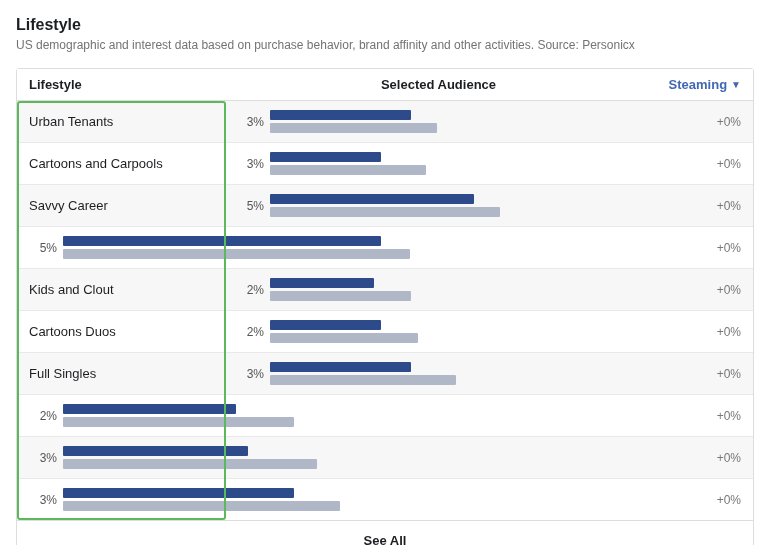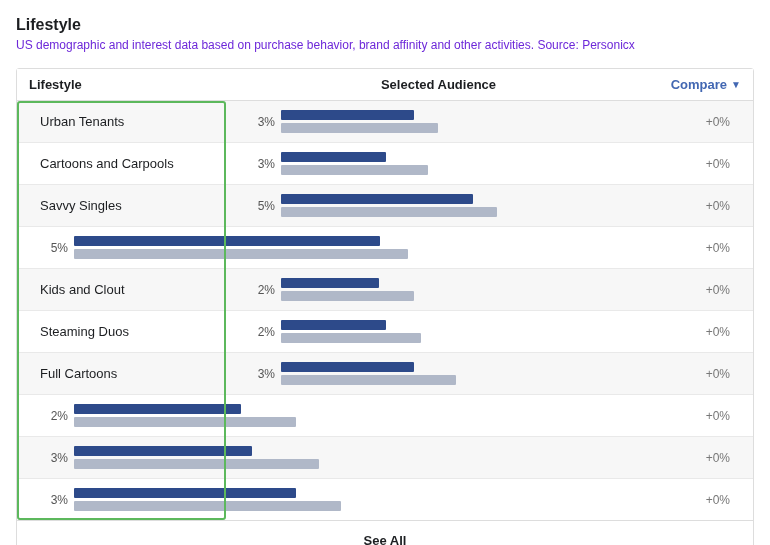--- a/index.html
+++ b/index.html
@@ -15,21 +15,21 @@
       padding: 16px 16px 12px 16px;
     }
     .page-title {
       font-size: 16px;
       font-weight: 700;
       color: #1c1e21;
       margin-bottom: 4px;
     }
     .page-subtitle {
       font-size: 12px;
-      color: #6d28d9;
+      color: #737373;
       margin-bottom: 16px;
     }
     .table-container {
       width: 100%;
       border: 1px solid #ddd;
       border-radius: 3px;
     }
     .table-header {
       display: flex;
       align-items: center;
@@ -62,21 +62,21 @@
       align-items: center;
       justify-content: flex-end;
       gap: 4px;
     }
     .col-compare .arrow {
       font-size: 10px;
     }
     .table-row {
       display: flex;
       align-items: center;
-      padding: 9px 23px;
+      padding: 9px 12px;
       border-bottom: 1px solid #e9e9e9;
       background: #fff;
     }
     .table-row:nth-child(odd) {
       background: #f7f7f7;
     }
     .table-row:last-child {
       border-bottom: none;
     }
     .row-lifestyle-name {
@@ -159,21 +159,21 @@
 <div class="page-container">
   <div class="page-title">Lifestyle</div>
   <div class="page-subtitle">US demographic and interest data based on purchase behavior, brand affinity and other activities. Source: Personicx</div>
 
   <div class="table-container">
 
     <div class="table-header">
       <div class="col-lifestyle">Lifestyle</div>
       <div class="col-audience">Selected Audience</div>
       <div class="col-compare">
-        <span>Compare</span>
+        <span>Steaming</span>
         <span class="arrow">▼</span>
       </div>
     </div>
 
     <div class="rows-wrapper">
       <div class="green-left-border"></div>
 
       <div id="table-body">
           <div class="table-row">
       <div class="row-lifestyle-name">Urban Tenants</div>
@@ -191,21 +191,21 @@
       <div class="row-data">
         <div class="row-pct">3%</div>
         <div class="bar-container">
           <div class="bar-selected" style="width:30%"></div>
           <div class="bar-compare" style="width:42%"></div>
         </div>
       </div>
       <div class="row-compare-val">+0%</div>
     </div>
           <div class="table-row">
-      <div class="row-lifestyle-name">Savvy Singles</div>
+      <div class="row-lifestyle-name">Savvy Career</div>
       <div class="row-data">
         <div class="row-pct">5%</div>
         <div class="bar-container">
           <div class="bar-selected" style="width:55%"></div>
           <div class="bar-compare" style="width:62%"></div>
         </div>
       </div>
       <div class="row-compare-val">+0%</div>
     </div>
           <div class="table-row">
@@ -223,32 +223,32 @@
       <div class="row-data">
         <div class="row-pct">2%</div>
         <div class="bar-container">
           <div class="bar-selected" style="width:28%"></div>
           <div class="bar-compare" style="width:38%"></div>
         </div>
       </div>
       <div class="row-compare-val">+0%</div>
     </div>
           <div class="table-row">
-      <div class="row-lifestyle-name">Steaming Duos</div>
+      <div class="row-lifestyle-name">Cartoons Duos</div>
       <div class="row-data">
         <div class="row-pct">2%</div>
         <div class="bar-container">
           <div class="bar-selected" style="width:30%"></div>
           <div class="bar-compare" style="width:40%"></div>
         </div>
       </div>
       <div class="row-compare-val">+0%</div>
     </div>
           <div class="table-row">
-      <div class="row-lifestyle-name">Full Cartoons</div>
+      <div class="row-lifestyle-name">Full Singles</div>
       <div class="row-data">
         <div class="row-pct">3%</div>
         <div class="bar-container">
           <div class="bar-selected" style="width:38%"></div>
           <div class="bar-compare" style="width:50%"></div>
         </div>
       </div>
       <div class="row-compare-val">+0%</div>
     </div>
           <div class="table-row">

